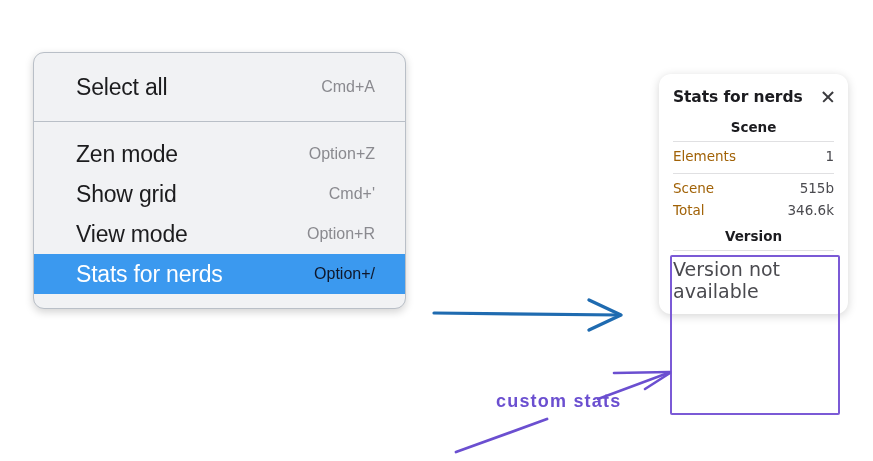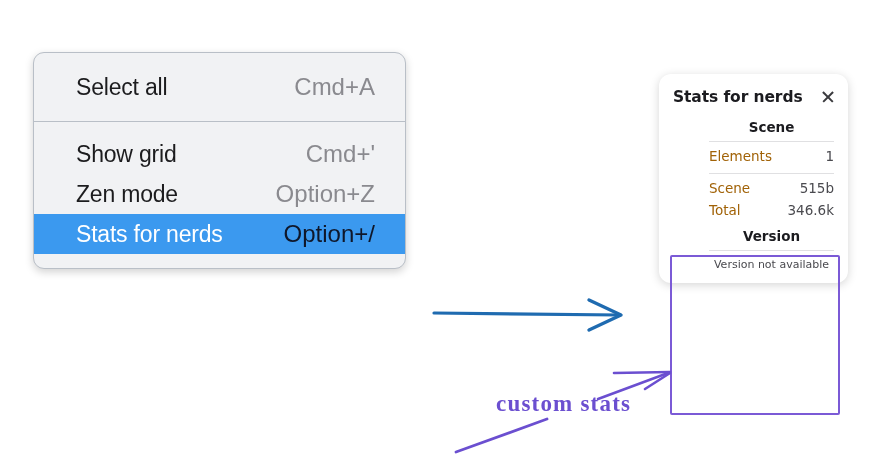--- a/index.html
+++ b/index.html
@@ -57,21 +57,21 @@
     box-sizing: border-box;
     cursor: default;
   }
   .menu-item .mi-label {
     font-size: 23px;
     color: #1c1c1e;
     letter-spacing: -0.2px;
     white-space: nowrap;
   }
   .menu-item .mi-shortcut {
-    font-size: 24px;
+    font-size: 16px;
     color: #8a8a8f;
     white-space: nowrap;
   }
   .menu-item.selected {
     background: #3b99ef;
   }
   .menu-item.selected .mi-label {
     color: #ffffff;
   }
   .menu-item.selected .mi-shortcut {
@@ -115,21 +115,21 @@
     position: absolute;
     left: 1px;
     top: 7px;
     width: 14px;
     height: 1.6px;
     background: #3a3a3e;
   }
   .sp-close::before { transform: rotate(45deg); }
   .sp-close::after  { transform: rotate(-45deg); }
 
-  .sp-body { padding: 0 14px; margin-left: 36px; }
+  .sp-body { padding: 0 14px; }
 
   .sp-section-title {
     text-align: center;
     font-size: 13.5px;
     font-weight: bold;
     color: #1b1b1f;
     padding: 7px 0 6px 0;
   }
   .sp-rule {
     height: 1px;
@@ -140,24 +140,23 @@
     display: flex;
     justify-content: space-between;
     align-items: baseline;
     font-size: 13.5px;
     color: #4a4a4f;
     padding: 3px 0;
   }
   .sp-row .sp-key { color: #a16207; }
   .sp-row .sp-val { color: #4a4a4f; }
   .sp-fullrow {
-    font-size: 11px;
+    font-size: 19px;
     color: #4a4a4f;
     padding: 4px 0 2px 0;
-    text-align: center;
   }
 
   
   .sp-highlight {
     position: absolute;
     left: 11px;
     top: 181px;
     width: 170px;
     height: 160px;
     border: 2.2px solid #7b5ad6;
@@ -175,22 +174,22 @@
     position: absolute;
     left: 0; top: 0;
     width: 873px;
     height: 461px;
     pointer-events: none;
   }
   .anno-text {
     position: absolute;
     left: 496px;
     top: 391px;
-    font-family: Liberation Serif, serif;
-    font-size: 23px;
+    font-family: Liberation Sans, sans-serif;
+    font-size: 18px;
     font-weight: bold;
     color: #6b4fd0;
     letter-spacing: 1.2px;
     white-space: nowrap;
   }
 </style>
 </head>
 <body>
 
 <div id="canvas">
@@ -201,26 +200,30 @@
       <div class="menu-item">
         <span class="mi-label">Select all</span>
         <span class="mi-shortcut">Cmd+A</span>
       </div>
     </div>
 
     <div class="menu-divider"></div>
 
     <div class="menu-section sec-bottom">
       <div class="menu-item">
+        <span class="mi-label">Zen mode</span>
+        <span class="mi-shortcut">Option+Z</span>
+      </div>
+      <div class="menu-item">
         <span class="mi-label">Show grid</span>
         <span class="mi-shortcut">Cmd+'</span>
       </div>
       <div class="menu-item">
-        <span class="mi-label">Zen mode</span>
-        <span class="mi-shortcut">Option+Z</span>
+        <span class="mi-label">View mode</span>
+        <span class="mi-shortcut">Option+R</span>
       </div>
       <div class="menu-item selected">
         <span class="mi-label">Stats for nerds</span>
         <span class="mi-shortcut">Option+/</span>
       </div>
     </div>
   </div>
 
   <div class="stats-panel">
     <div class="sp-header">

